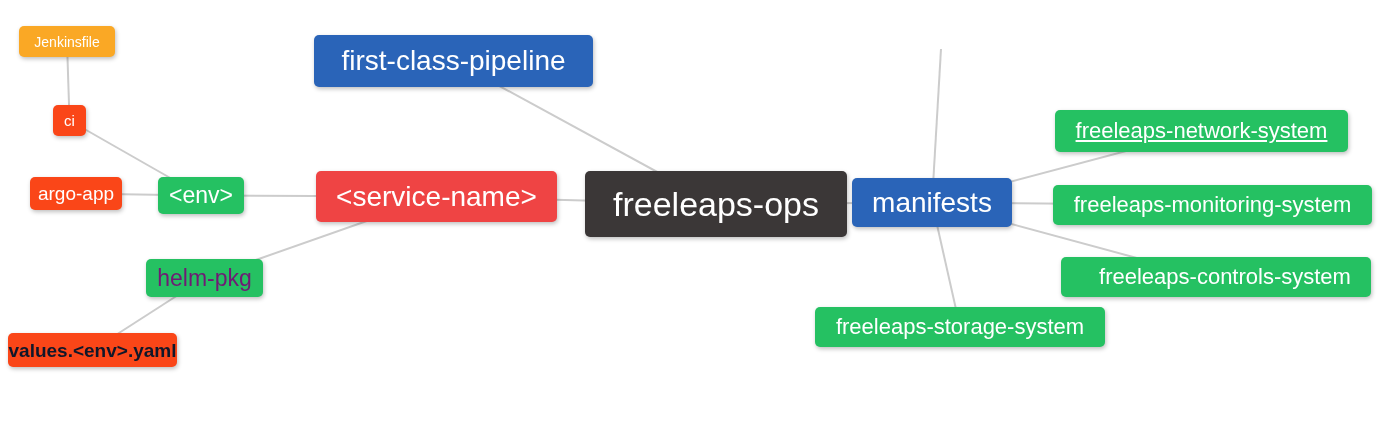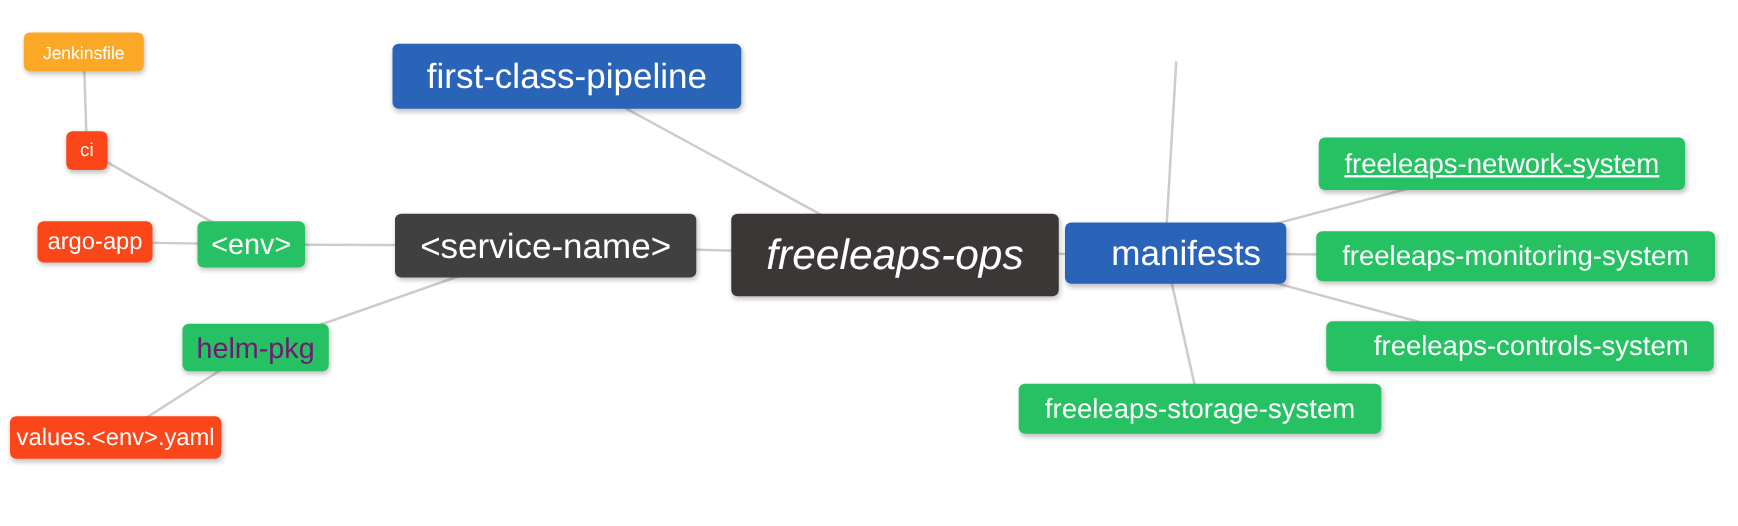--- a/index.html
+++ b/index.html
@@ -50,22 +50,22 @@
       <line x1="932" y1="202.5" x2="1201.5" y2="131" stroke="#CCCCCC" stroke-width="2"></line>
       <line x1="932" y1="202.5" x2="1212.5" y2="205" stroke="#CCCCCC" stroke-width="2"></line>
       <line x1="932" y1="202.5" x2="1207" y2="277" stroke="#CCCCCC" stroke-width="2"></line>
       <line x1="932" y1="202.5" x2="960" y2="327" stroke="#CCCCCC" stroke-width="2"></line>
     </svg>
 <div class="node" style="left: 19px; top: 26px; width: 96px; height: 31px; font-size: 14px; background: rgb(250, 168, 37); color: rgb(255, 255, 255);">Jenkinsfile</div>
     <div class="node" style="left: 53px; top: 105px; width: 33px; height: 31px; font-size: 15px; background: rgb(250, 70, 24); color: rgb(255, 255, 255);">ci</div>
     <div class="node" style="left: 30px; top: 177px; width: 92px; height: 33px; font-size: 19px; background: rgb(250, 70, 24); color: rgb(255, 255, 255);">argo-app</div>
     <div class="node" style="left: 158px; top: 177px; width: 86px; height: 37px; font-size: 23px; background: rgb(37, 193, 98); color: rgb(255, 255, 255);">&lt;env&gt;</div>
     <div class="node" style="left: 146px; top: 259px; width: 117px; height: 38px; font-size: 23px; background: rgb(37, 193, 98); color: #701a75;">helm-pkg</div>
-    <div class="node" style="left: 8px; top: 333px; width: 169px; height: 34px; font-size: 19px; background: rgb(250, 70, 24); color: #ffffff;">values.&lt;env&gt;.yaml</div>
+    <div class="node" style="left: 8px; top: 333px; width: 169px; height: 34px; font-size: 19px; background: rgb(250, 70, 24); color: #0f172a; font-weight: bold;">values.&lt;env&gt;.yaml</div>
     <div class="node" style="left: 314px; top: 35px; width: 279px; height: 52px; font-size: 28px; background: rgb(42, 100, 184); color: rgb(255, 255, 255);">first-class-pipeline</div>
-    <div class="node" style="left: 316px; top: 171px; width: 241px; height: 51px; font-size: 28px; background: #404040; color: rgb(255, 255, 255);">&lt;service-name&gt;</div>
-    <div class="node" style="left: 585px; top: 171px; width: 262px; height: 66px; font-size: 34px; background: rgb(59, 55, 55); color: rgb(255, 255, 255); font-style: italic;">freeleaps-ops</div>
-    <div class="node" style="left: 852px; top: 178px; width: 160px; height: 49px; font-size: 28px; background: rgb(42, 100, 184); color: rgb(255, 255, 255); padding-left: 17px;">manifests</div>
+    <div class="node" style="left: 316px; top: 171px; width: 241px; height: 51px; font-size: 28px; background: #ef4444; color: rgb(255, 255, 255);">&lt;service-name&gt;</div>
+    <div class="node" style="left: 585px; top: 171px; width: 262px; height: 66px; font-size: 34px; background: rgb(59, 55, 55); color: rgb(255, 255, 255);">freeleaps-ops</div>
+    <div class="node" style="left: 852px; top: 178px; width: 160px; height: 49px; font-size: 28px; background: rgb(42, 100, 184); color: rgb(255, 255, 255);">manifests</div>
     <div class="node" style="left: 1055px; top: 110px; width: 293px; height: 42px; font-size: 22px; background: rgb(37, 193, 98); color: rgb(255, 255, 255); text-decoration: underline;">freeleaps-network-system</div>
     <div class="node" style="left: 1053px; top: 185px; width: 319px; height: 40px; font-size: 22px; background: rgb(37, 193, 98); color: rgb(255, 255, 255);">freeleaps-monitoring-system</div>
     <div class="node" style="left: 1061px; top: 257px; width: 292px; height: 40px; font-size: 22px; background: rgb(37, 193, 98); color: rgb(255, 255, 255); padding-left: 18px;">freeleaps-controls-system</div>
     <div class="node" style="left: 815px; top: 307px; width: 290px; height: 40px; font-size: 22px; background: rgb(37, 193, 98); color: rgb(255, 255, 255);">freeleaps-storage-system</div>
   </div>
 
 </body></html>

